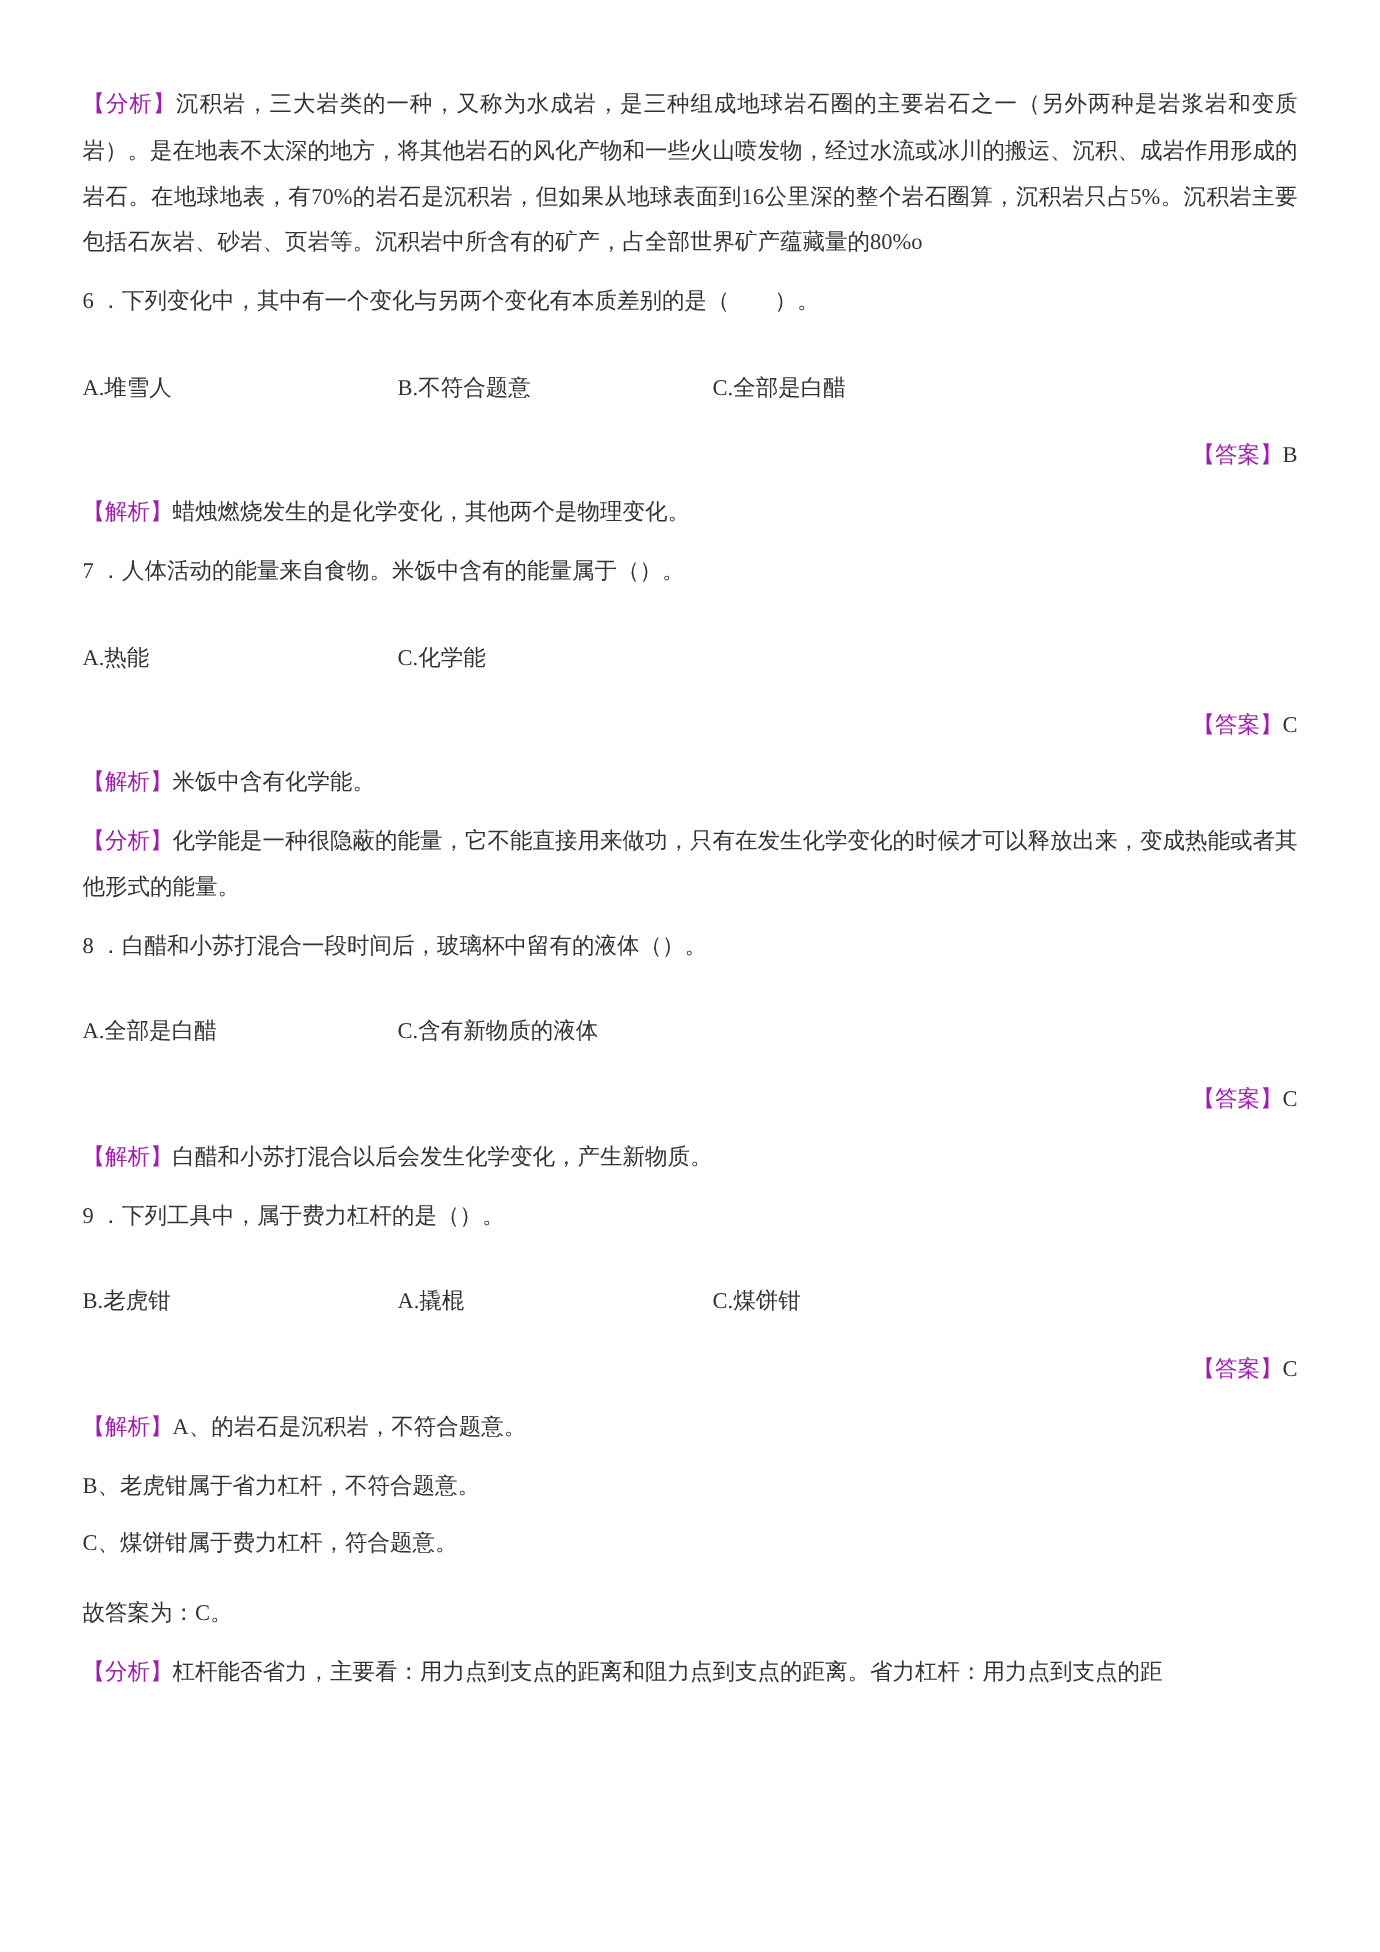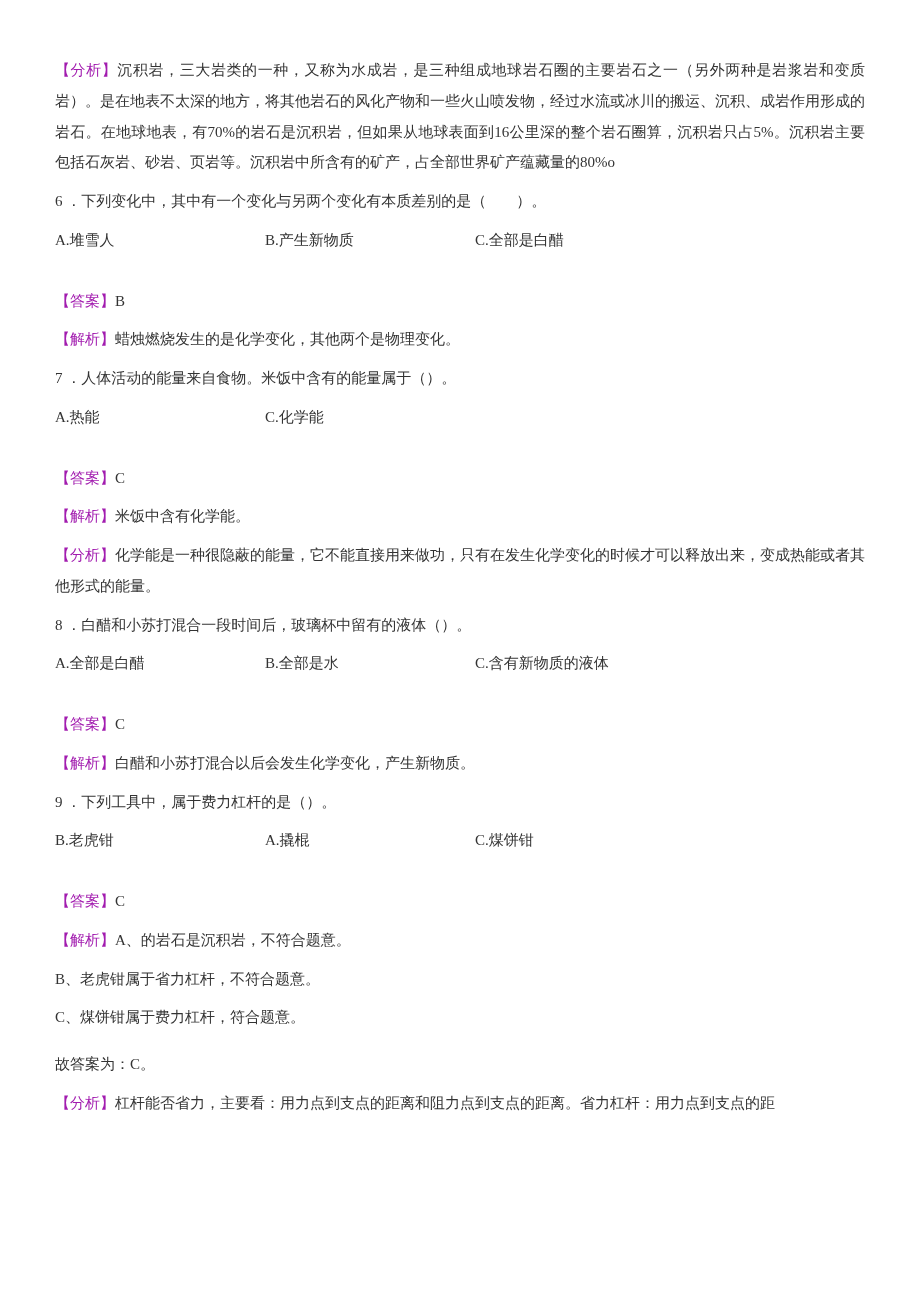--- a/index.html
+++ b/index.html
@@ -9,38 +9,38 @@
       background: #fff;
       font-family: "SimSun", "Microsoft YaHei", serif;
       font-size: 15px;
       color: #333;
       padding: 55px 55px 40px 55px;
       line-height: 2.05;
     }
     .para { margin-bottom: 8px; text-align: justify; }
     .blue { color: #a21caf; }
     .options { display: flex; margin-bottom: 8px; }
-    .opt { flex: 0 0 auto; }
+    .opt { flex: 0 0 auto; margin-top: 19px; }
     .opt.a { width: 210px; }
     .opt.b { width: 210px; }
     .opt.c { width: auto; }
-    .ans { margin-top: 30px; margin-bottom: 8px; }
+    .ans { margin-top: 14px; margin-bottom: 8px; text-align: right; }
     .spacer { height: 8px; }
   </style>
 </head>
 <body>
 
 <div class="para">
   <span class="blue">【分析】</span><span>沉积岩，三大岩类的一种，又称为水成岩，是三种组成地球岩石圈的主要岩石之一（另外两种是岩浆岩和变质岩）。是在地表不太深的地方，将其他岩石的风化产物和一些火山喷发物，经过水流或冰川的搬运、沉积、成岩作用形成的岩石。在地球地表，有70%的岩石是沉积岩，但如果从地球表面到16公里深的整个岩石圈算，沉积岩只占5%。沉积岩主要包括石灰岩、砂岩、页岩等。沉积岩中所含有的矿产，占全部世界矿产蕴藏量的80%o</span>
 </div>
 
 <div class="para">6 ．下列变化中，其中有一个变化与另两个变化有本质差别的是（　　）。</div>
 <div class="options">
   <div class="opt a">A.堆雪人</div>
-  <div class="opt b">B.产生新物质</div>
+  <div class="opt b">B.不符合题意</div>
   <div class="opt c">C.全部是白醋</div>
 </div>
 <div class="ans">
   <span class="blue">【答案】</span><span>B</span>
 </div>
 <div class="para">
   <span class="blue">【解析】</span><span>蜡烛燃烧发生的是化学变化，其他两个是物理变化。</span>
 </div>
 
 <div class="para">7 ．人体活动的能量来自食物。米饭中含有的能量属于（）。</div>
@@ -54,21 +54,20 @@
 <div class="para">
   <span class="blue">【解析】</span><span>米饭中含有化学能。</span>
 </div>
 <div class="para">
   <span class="blue">【分析】</span><span>化学能是一种很隐蔽的能量，它不能直接用来做功，只有在发生化学变化的时候才可以释放出来，变成热能或者其他形式的能量。</span>
 </div>
 
 <div class="para">8 ．白醋和小苏打混合一段时间后，玻璃杯中留有的液体（）。</div>
 <div class="options">
   <div class="opt a">A.全部是白醋</div>
-  <div class="opt b">B.全部是水</div>
   <div class="opt c">C.含有新物质的液体</div>
 </div>
 <div class="ans">
   <span class="blue">【答案】</span><span>C</span>
 </div>
 <div class="para">
   <span class="blue">【解析】</span><span>白醋和小苏打混合以后会发生化学变化，产生新物质。</span>
 </div>
 
 <div class="para">9 ．下列工具中，属于费力杠杆的是（）。</div>

